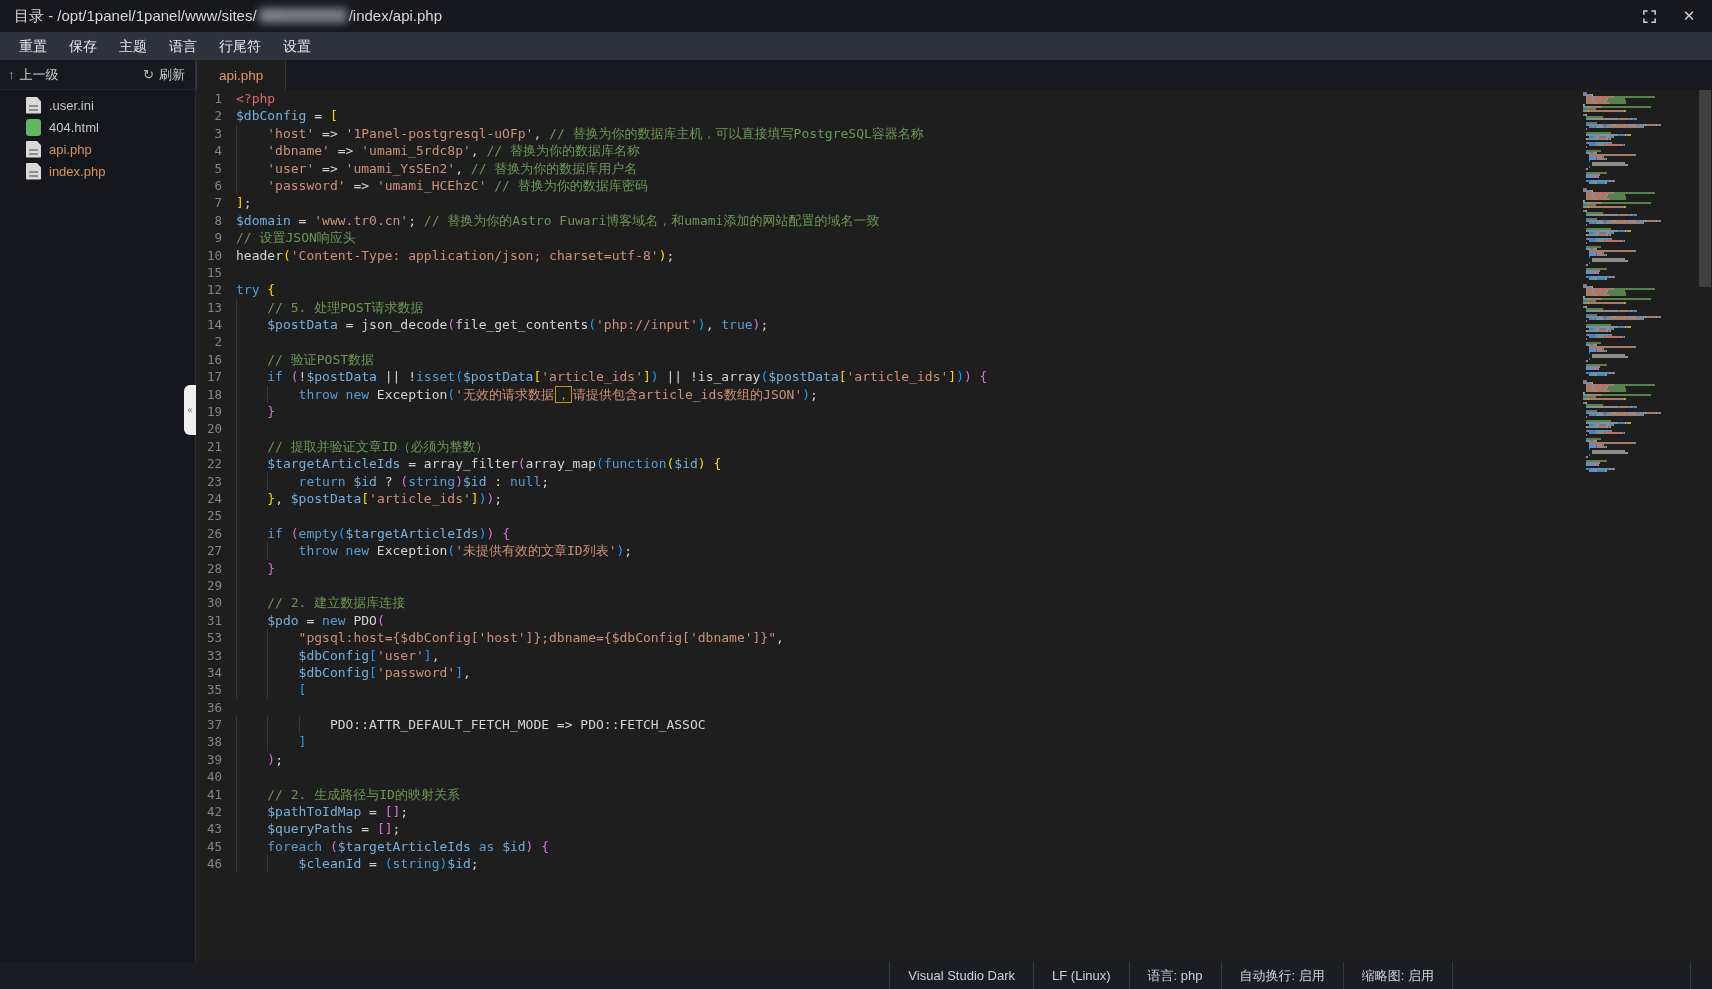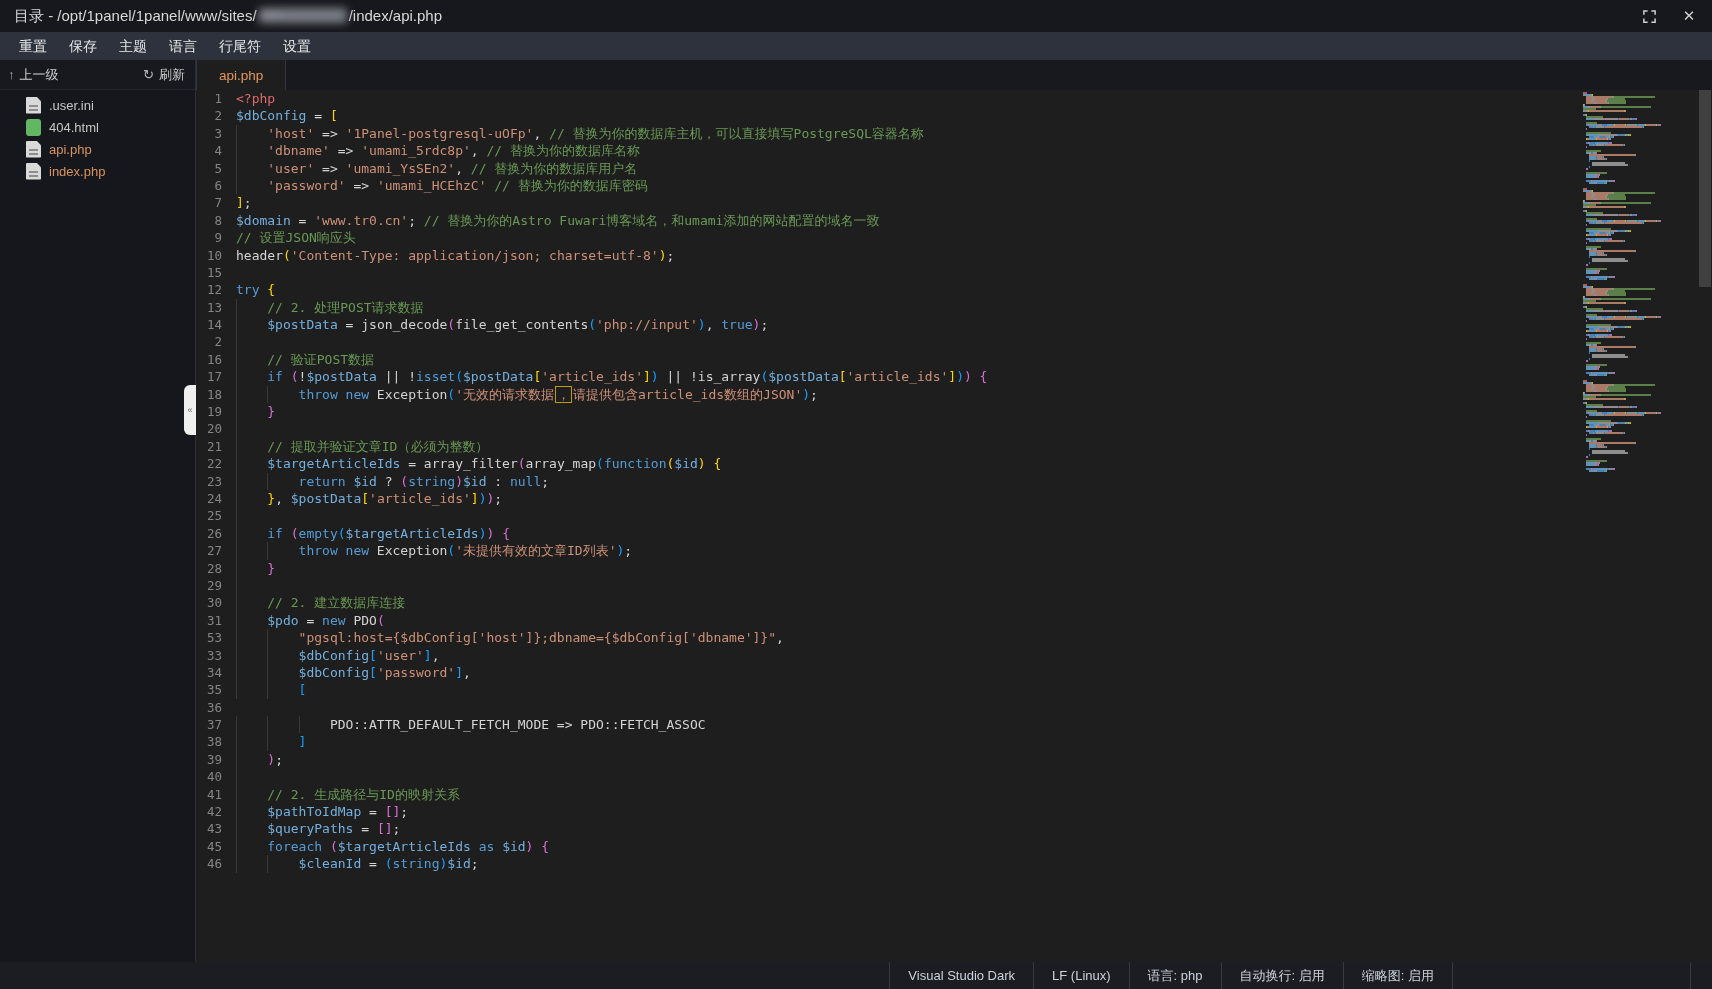--- a/index.html
+++ b/index.html
@@ -175,21 +175,21 @@
         <div class="code-line"><span class="ln">3</span><span class="lc"><span class="ig"></span><span class="tk-str">'host'</span><span class="tk-pln"> =&gt; </span><span class="tk-str">'1Panel-postgresql-uOFp'</span><span class="tk-pln">, </span><span class="tk-com">// 替换为你的数据库主机，可以直接填写PostgreSQL容器名称</span></span></div>
         <div class="code-line"><span class="ln">4</span><span class="lc"><span class="ig"></span><span class="tk-str">'dbname'</span><span class="tk-pln"> =&gt; </span><span class="tk-str">'umami_5rdc8p'</span><span class="tk-pln">, </span><span class="tk-com">// 替换为你的数据库名称</span></span></div>
         <div class="code-line"><span class="ln">5</span><span class="lc"><span class="ig"></span><span class="tk-str">'user'</span><span class="tk-pln"> =&gt; </span><span class="tk-str">'umami_YsSEn2'</span><span class="tk-pln">, </span><span class="tk-com">// 替换为你的数据库用户名</span></span></div>
         <div class="code-line"><span class="ln">6</span><span class="lc"><span class="ig"></span><span class="tk-str">'password'</span><span class="tk-pln"> =&gt; </span><span class="tk-str">'umami_HCEhzC'</span><span class="tk-pln"> </span><span class="tk-com">// 替换为你的数据库密码</span></span></div>
         <div class="code-line"><span class="ln">7</span><span class="lc"><span class="tk-b1">]</span><span class="tk-pln">;</span></span></div>
         <div class="code-line"><span class="ln">8</span><span class="lc"><span class="tk-var">$domain</span><span class="tk-pln"> = </span><span class="tk-str">'www.tr0.cn'</span><span class="tk-pln">; </span><span class="tk-com">// 替换为你的Astro Fuwari博客域名，和umami添加的网站配置的域名一致</span></span></div>
         <div class="code-line"><span class="ln">9</span><span class="lc"><span class="tk-com">// 设置JSON响应头</span></span></div>
         <div class="code-line"><span class="ln">10</span><span class="lc"><span class="tk-pln">header</span><span class="tk-b1">(</span><span class="tk-str">'Content-Type: application/json; charset=utf-8'</span><span class="tk-b1">)</span><span class="tk-pln">;</span></span></div>
         <div class="code-line"><span class="ln">15</span><span class="lc"></span></div>
         <div class="code-line"><span class="ln">12</span><span class="lc"><span class="tk-kw">try</span><span class="tk-pln"> </span><span class="tk-b1">{</span></span></div>
-        <div class="code-line"><span class="ln">13</span><span class="lc"><span class="ig"></span><span class="tk-com">// 2. 处理POST请求数据</span></span></div>
+        <div class="code-line"><span class="ln">13</span><span class="lc"><span class="ig"></span><span class="tk-com">// 5. 处理POST请求数据</span></span></div>
         <div class="code-line"><span class="ln">14</span><span class="lc"><span class="ig"></span><span class="tk-var">$postData</span><span class="tk-pln"> = json_decode</span><span class="tk-b2">(</span><span class="tk-pln">file_get_contents</span><span class="tk-b3">(</span><span class="tk-str">'php://input'</span><span class="tk-b3">)</span><span class="tk-pln">, </span><span class="tk-kw">true</span><span class="tk-b2">)</span><span class="tk-pln">;</span></span></div>
         <div class="code-line"><span class="ln">2</span><span class="lc"><span class="ig"></span></span></div>
         <div class="code-line"><span class="ln">16</span><span class="lc"><span class="ig"></span><span class="tk-com">// 验证POST数据</span></span></div>
         <div class="code-line"><span class="ln">17</span><span class="lc"><span class="ig"></span><span class="tk-kw">if</span><span class="tk-pln"> </span><span class="tk-b2">(</span><span class="tk-pln">!</span><span class="tk-var">$postData</span><span class="tk-pln"> || !</span><span class="tk-kw">isset</span><span class="tk-b3">(</span><span class="tk-var">$postData</span><span class="tk-b1">[</span><span class="tk-str">'article_ids'</span><span class="tk-b1">]</span><span class="tk-b3">)</span><span class="tk-pln"> || !is_array</span><span class="tk-b3">(</span><span class="tk-var">$postData</span><span class="tk-b1">[</span><span class="tk-str">'article_ids'</span><span class="tk-b1">]</span><span class="tk-b3">)</span><span class="tk-b2">)</span><span class="tk-pln"> </span><span class="tk-b2">{</span></span></div>
         <div class="code-line"><span class="ln">18</span><span class="lc"><span class="ig"></span><span class="ig"></span><span class="tk-kw">throw</span><span class="tk-pln"> </span><span class="tk-kw">new</span><span class="tk-pln"> Exception</span><span class="tk-b3">(</span><span class="tk-str">'无效的请求数据</span><span class="tk-strbox">，</span><span class="tk-str">请提供包含article_ids数组的JSON'</span><span class="tk-b3">)</span><span class="tk-pln">;</span></span></div>
         <div class="code-line"><span class="ln">19</span><span class="lc"><span class="ig"></span><span class="tk-b2">}</span></span></div>
         <div class="code-line"><span class="ln">20</span><span class="lc"><span class="ig"></span></span></div>
         <div class="code-line"><span class="ln">21</span><span class="lc"><span class="ig"></span><span class="tk-com">// 提取并验证文章ID（必须为整数）</span></span></div>
         <div class="code-line"><span class="ln">22</span><span class="lc"><span class="ig"></span><span class="tk-var">$targetArticleIds</span><span class="tk-pln"> = array_filter</span><span class="tk-b2">(</span><span class="tk-pln">array_map</span><span class="tk-b3">(</span><span class="tk-kw">function</span><span class="tk-b1">(</span><span class="tk-var">$id</span><span class="tk-b1">)</span><span class="tk-pln"> </span><span class="tk-b1">{</span></span></div>
         <div class="code-line"><span class="ln">23</span><span class="lc"><span class="ig"></span><span class="ig"></span><span class="tk-kw">return</span><span class="tk-pln"> </span><span class="tk-var">$id</span><span class="tk-pln"> ? </span><span class="tk-b2">(</span><span class="tk-kw">string</span><span class="tk-b2">)</span><span class="tk-var">$id</span><span class="tk-pln"> : </span><span class="tk-kw">null</span><span class="tk-pln">;</span></span></div>

